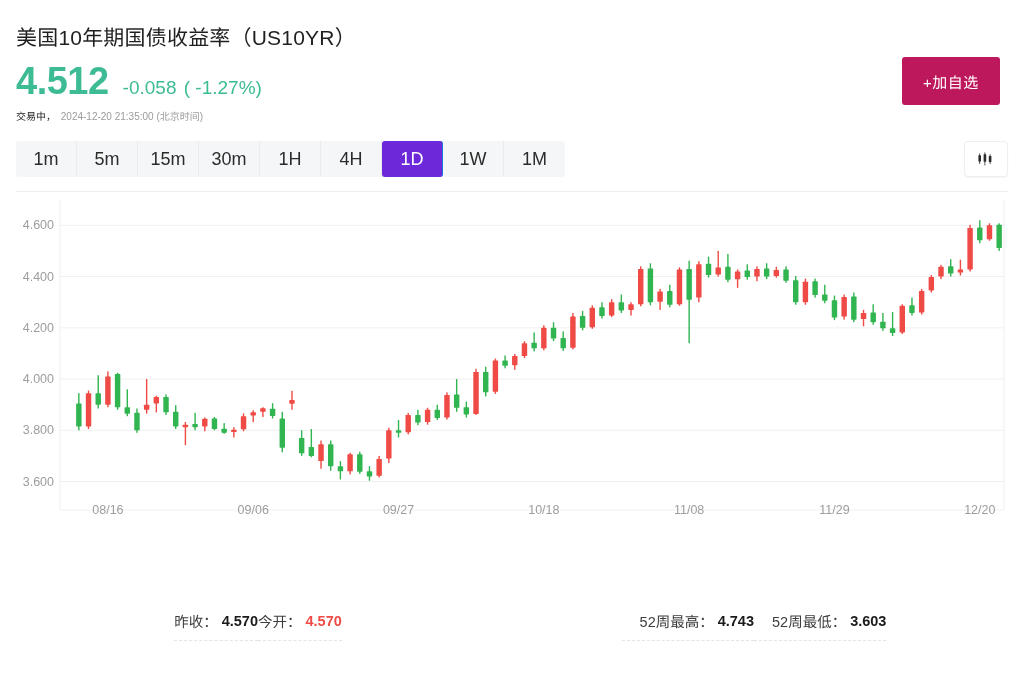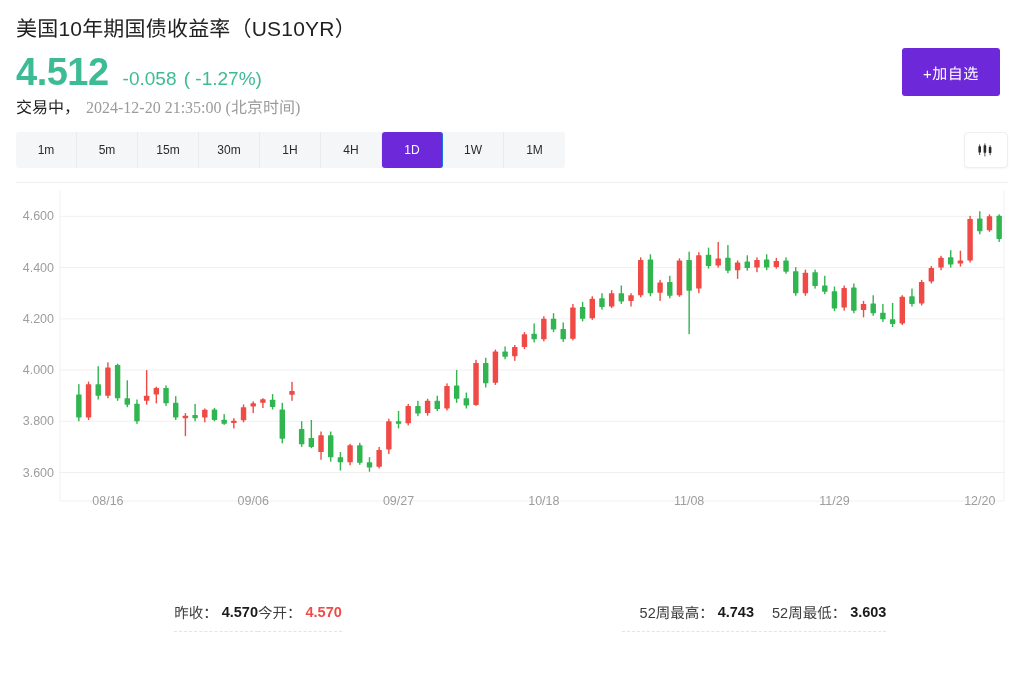--- a/index.html
+++ b/index.html
@@ -8,21 +8,21 @@
     margin: 0; padding: 0;
     width: 1024px; height: 678px;
     background: #ffffff;
     font-family: "Liberation Sans", "DejaVu Sans", sans-serif;
     color: #1a1a1a;
     overflow: hidden;
   }
   .page { position: relative; width: 1024px; height: 678px; background:#fff; }
 
   
-  .header { position: relative; padding: 14px 16px 0 16px; }
+  .header { position: relative; padding: 14px 16px 0 16px; margin-top: 9px; }
   .sym-title {
     font-size: 21px;
     font-weight: 400;
     color: #1f1f1f;
     letter-spacing: 0.2px;
     line-height: 30px;
     margin: 0;
   }
   .quote-row {
     display: flex;
@@ -40,35 +40,34 @@
   .change-group {
     font-size: 19px;
     color: #3cbb94;
     margin-left: 14px;
     line-height: 30px;
     white-space: nowrap;
   }
   .change-pct { margin-left: 2px; }
   .status-row {
     margin-top: 2px;
-    font-size: 16px;
+    font-size: 10px;
     line-height: 20px;
     white-space: nowrap;
-    font-family: Liberation Serif, serif;
   }
   .status-label { color: #1f1f1f; }
   .status-time { color: #9b9b9b; margin-left: 2px; }
 
   .add-btn {
     position: absolute;
     right: 24px;
     top: 48px;
     width: 98px;
     height: 48px;
-    background: #6d28d9;
+    background: #be185d;
     color: #ffffff;
     border: none;
     border-radius: 3px;
     font-size: 15px;
     font-family: inherit;
     cursor: pointer;
     letter-spacing: 0.5px;
   }
 
   
@@ -111,21 +110,21 @@
     border-radius: 3px;
     height: 36px;
     overflow: hidden;
   }
   .seg {
     width: 61px;
     height: 36px;
     display: flex;
     align-items: center;
     justify-content: center;
-    font-size: 12px;
+    font-size: 18px;
     color: #2b2b2b;
     cursor: pointer;
     border-right: 1px solid #eaebec;
     background: transparent;
     position: relative;
   }
   .seg:last-child { border-right: none; }
   .seg.active {
     background: #6d28d9;
     color: #ffffff;

